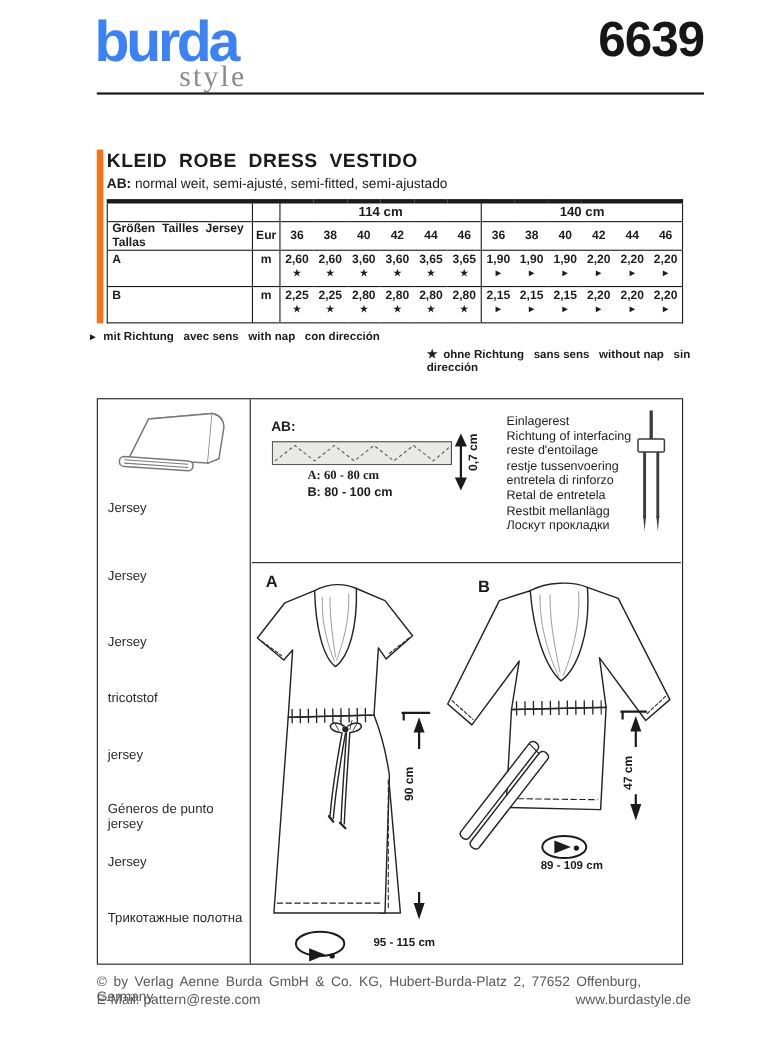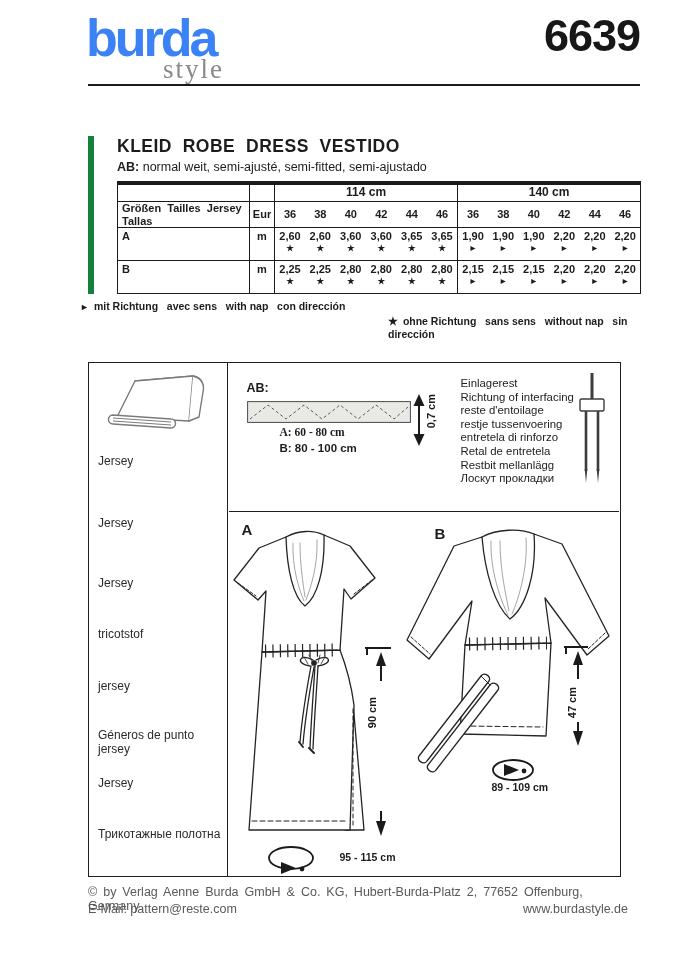--- a/index.html
+++ b/index.html
@@ -6,21 +6,21 @@
   body{width:700px;height:967px;background:#ffffff;position:relative;overflow:hidden;
        font-family:"Liberation Sans",sans-serif;color:#1c1c1c;}
   .abs{position:absolute;}
   
   .brand{left:86px;top:8px;font-size:52px;font-weight:bold;letter-spacing:-3px;color:#3b82f6;}
   .brand-sub{left:163px;top:54px;font-family:"Liberation Serif",serif;font-size:27px;color:#8a8a8a;
              letter-spacing:2px;}
   .brand-rule{left:88px;top:84px;width:552px;height:2px;background:#1a1a1a;}
   .pattern-number{top:10px;right:60px;font-size:45px;font-weight:bold;letter-spacing:-1px;color:#171717;}
   
-  .title-block{left:88px;top:136px;width:537px;border-left:6px solid #15803d;padding-left:23px;}
+  .title-block{left:88px;top:136px;width:537px;border-left:6px solid #f97316;padding-left:3px;}
   .pat-title{font-size:17.5px;font-weight:bold;letter-spacing:.5px;margin:0;white-space:pre-wrap;}
   .pat-sub{font-size:12.5px;margin:3px 0 0 0;}
   .pat-sub b{font-weight:bold;}
   table.fab{border-collapse:collapse;margin-top:7px;width:523px;table-layout:fixed;}
   table.fab{border-top:4px solid #1b1b1b;border-bottom:1.5px solid #1b1b1b;
             border-left:1.2px solid #1b1b1b;border-right:1.2px solid #1b1b1b;}
   table.fab td,table.fab th{padding:0;font-size:11px;font-weight:bold;text-align:center;
             vertical-align:top;line-height:1.15;}
   tr.grp td{height:16px;vertical-align:middle;font-size:12px;}
   tr.szs th{height:16px;vertical-align:middle;border-top:1px solid #1b1b1b;border-bottom:1px solid #1b1b1b;}

